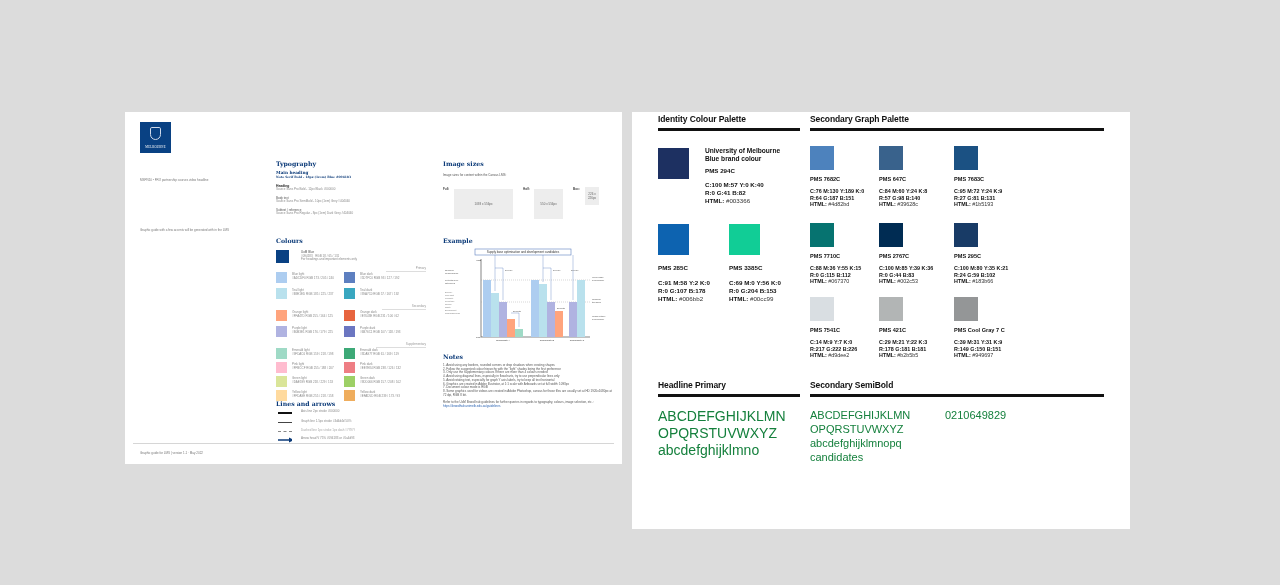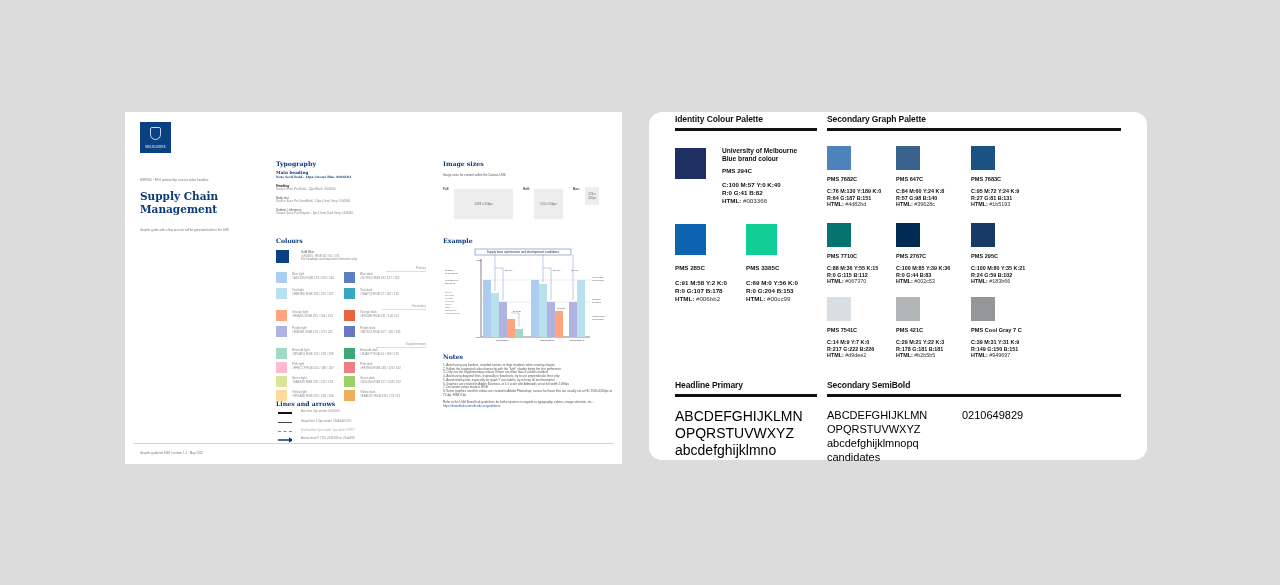--- a/index.html
+++ b/index.html
@@ -1,21 +1,21 @@
 <!DOCTYPE html>
 <html><head>
 <meta charset="utf-8">
 <style>
   * { box-sizing: border-box; margin: 0; padding: 0; }
   html, body { width: 1280px; height: 585px; overflow: hidden; }
   body { background: #dcdcdc; font-family: "Liberation Sans", sans-serif; position: relative; }
 
   .page { position: absolute; background: #ffffff; }
   #left-page { left: 125px; top: 112px; width: 497px; height: 352px; }
-  #right-page { left: 649px; top: 112px; width: 498px; height: 348px; border-radius: 13px; }
+  #right-page { left: 632px; top: 112px; width: 498px; height: 417px; }
 
   
   .logo { position: absolute; left: 15px; top: 10px; width: 31px; height: 31px; background: #094183; }
   .logo .crest { position: absolute; left: 10px; top: 5px; width: 11px; height: 13px; border: 1px solid #cfd9ea; border-radius: 2px 2px 6px 6px; }
   .logo .wordmark { position: absolute; left: 3px; top: 23px; width: 25px; font-family: "Liberation Serif", serif; font-size: 3px; color: #ffffff; text-align: center; letter-spacing: .2px; }
 
   .lp-eyebrow { position: absolute; left: 15px; top: 66px; font-size: 3px; color: #777; }
   .lp-title { position: absolute; left: 15px; top: 78px; width: 130px; font-family: "DejaVu Serif", serif; font-weight: bold; font-size: 10.5px; line-height: 13px; color: #0b3a78; }
   .lp-sub { position: absolute; left: 15px; top: 116px; font-size: 3px; color: #777; }
   .lp-footer-rule { position: absolute; left: 8px; right: 8px; top: 331px; height: 1px; background: #d6d6d6; }
@@ -52,32 +52,31 @@
   .notes .ref a { color: #2a62b0; text-decoration: none; }
 
   
   .rp-h { position: absolute; font-size: 8.5px; font-weight: bold; color: #111; letter-spacing: -.1px; }
   .rp-rule { position: absolute; height: 3px; background: #111; }
   .sw-big { position: absolute; }
   .pms { position: absolute; font-size: 6.2px; font-weight: bold; color: #111; white-space: nowrap; }
   .spec { position: absolute; font-size: 6.2px; color: #333; line-height: 7.8px; white-space: nowrap; }
   .spec b { color: #111; }
   .brand-name { position: absolute; font-size: 6.6px; font-weight: bold; color: #111; line-height: 8px; }
-  .type-sample { position: absolute; color: #000000; white-space: nowrap; }
+  .type-sample { position: absolute; color: #15803d; white-space: nowrap; }
 </style>
 </head>
 <body>
 
 <div id="left-page" class="page">
   <div class="logo">
     <div class="crest"></div>
     <div class="wordmark">MELBOURNE</div>
   </div>
   <div class="lp-eyebrow">MSPN10 • FRO partnership courses video headline</div>
-  <div class="lp-title">Supply Chain Management</div>
   <div class="lp-sub">Graphic guide with a few accents will be generated with in the LMS</div>
   <div class="lp-footer-rule"></div>
   <div class="lp-footer">Graphic guide for LMS | version 1.1 · May 2022</div>
 
   <div class="sec-h" style="left:151px;top:48px;">Typography</div>
   <div class="typo">
     <div class="item">
       <div class="main-h">Main heading</div>
       <div class="main-h-spec">Noto Serif Bold - 18px (1rem) Blue #094183</div>
     </div>

